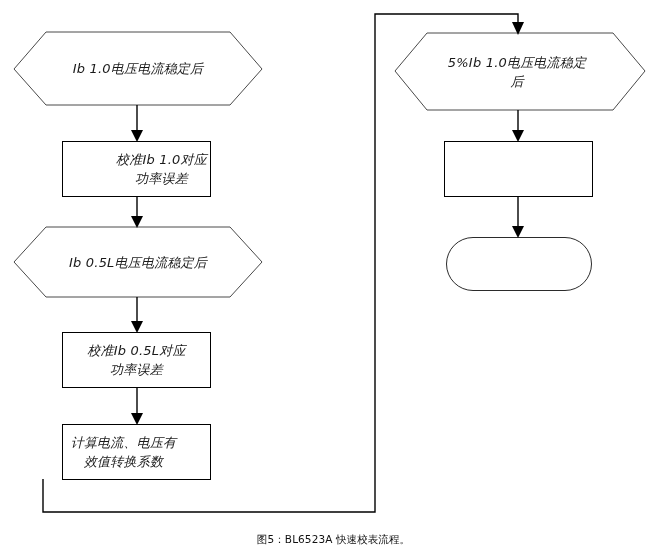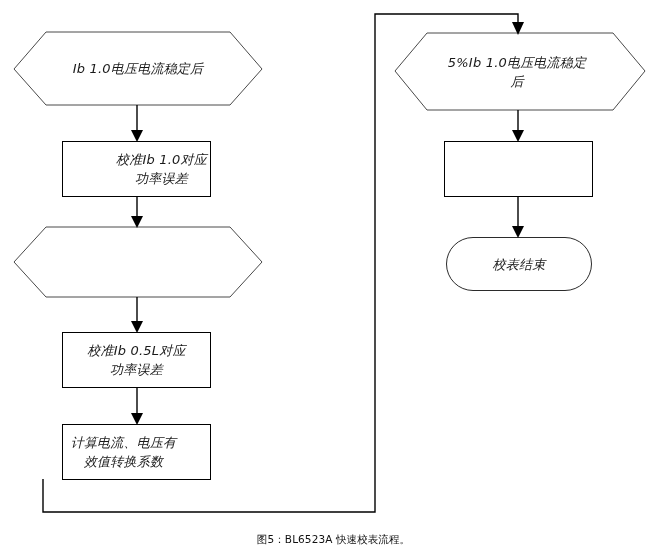--- a/index.html
+++ b/index.html
@@ -116,28 +116,28 @@
 
     <line class="conn-line" x1="518" y1="196" x2="518" y2="230"></line>
     <polygon class="conn-arrow" points="518,238 512,226 524,226"></polygon>
   </svg>
 
   <div class="node-label" style="left:14px; top:32px; width:248px; height:73px;">Ib 1.0电压电流稳定后</div>
 
   <div class="node-label" style="left:62px; top:141px; width:149px; height:56px;margin-left:25px;">校准Ib 1.0对应
 功率误差</div>
 
+  <div class="node-label" style="left:14px; top:227px; width:248px; height:70px;">Ib 0.5L电压电流稳定后</div>
 
   <div class="node-label" style="left:62px; top:332px; width:149px; height:56px;">校准Ib 0.5L对应
 功率误差</div>
 
   <div class="node-label" style="left:62px; top:424px; width:123px; height:56px;">计算电流、电压有
 效值转换系数</div>
 
   <div class="node-label" style="left:397px; top:33px; width:240px; height:77px;">5%Ib 1.0电压电流稳定
 后</div>
 
 
-  <div class="node-label" style="left:446px; top:237px; width:146px; height:54px;">校表结束</div>
 
   <div class="caption" style="top:533px;">图5：BL6523A 快速校表流程。</div>
 
 </div>
 
 </body></html>

